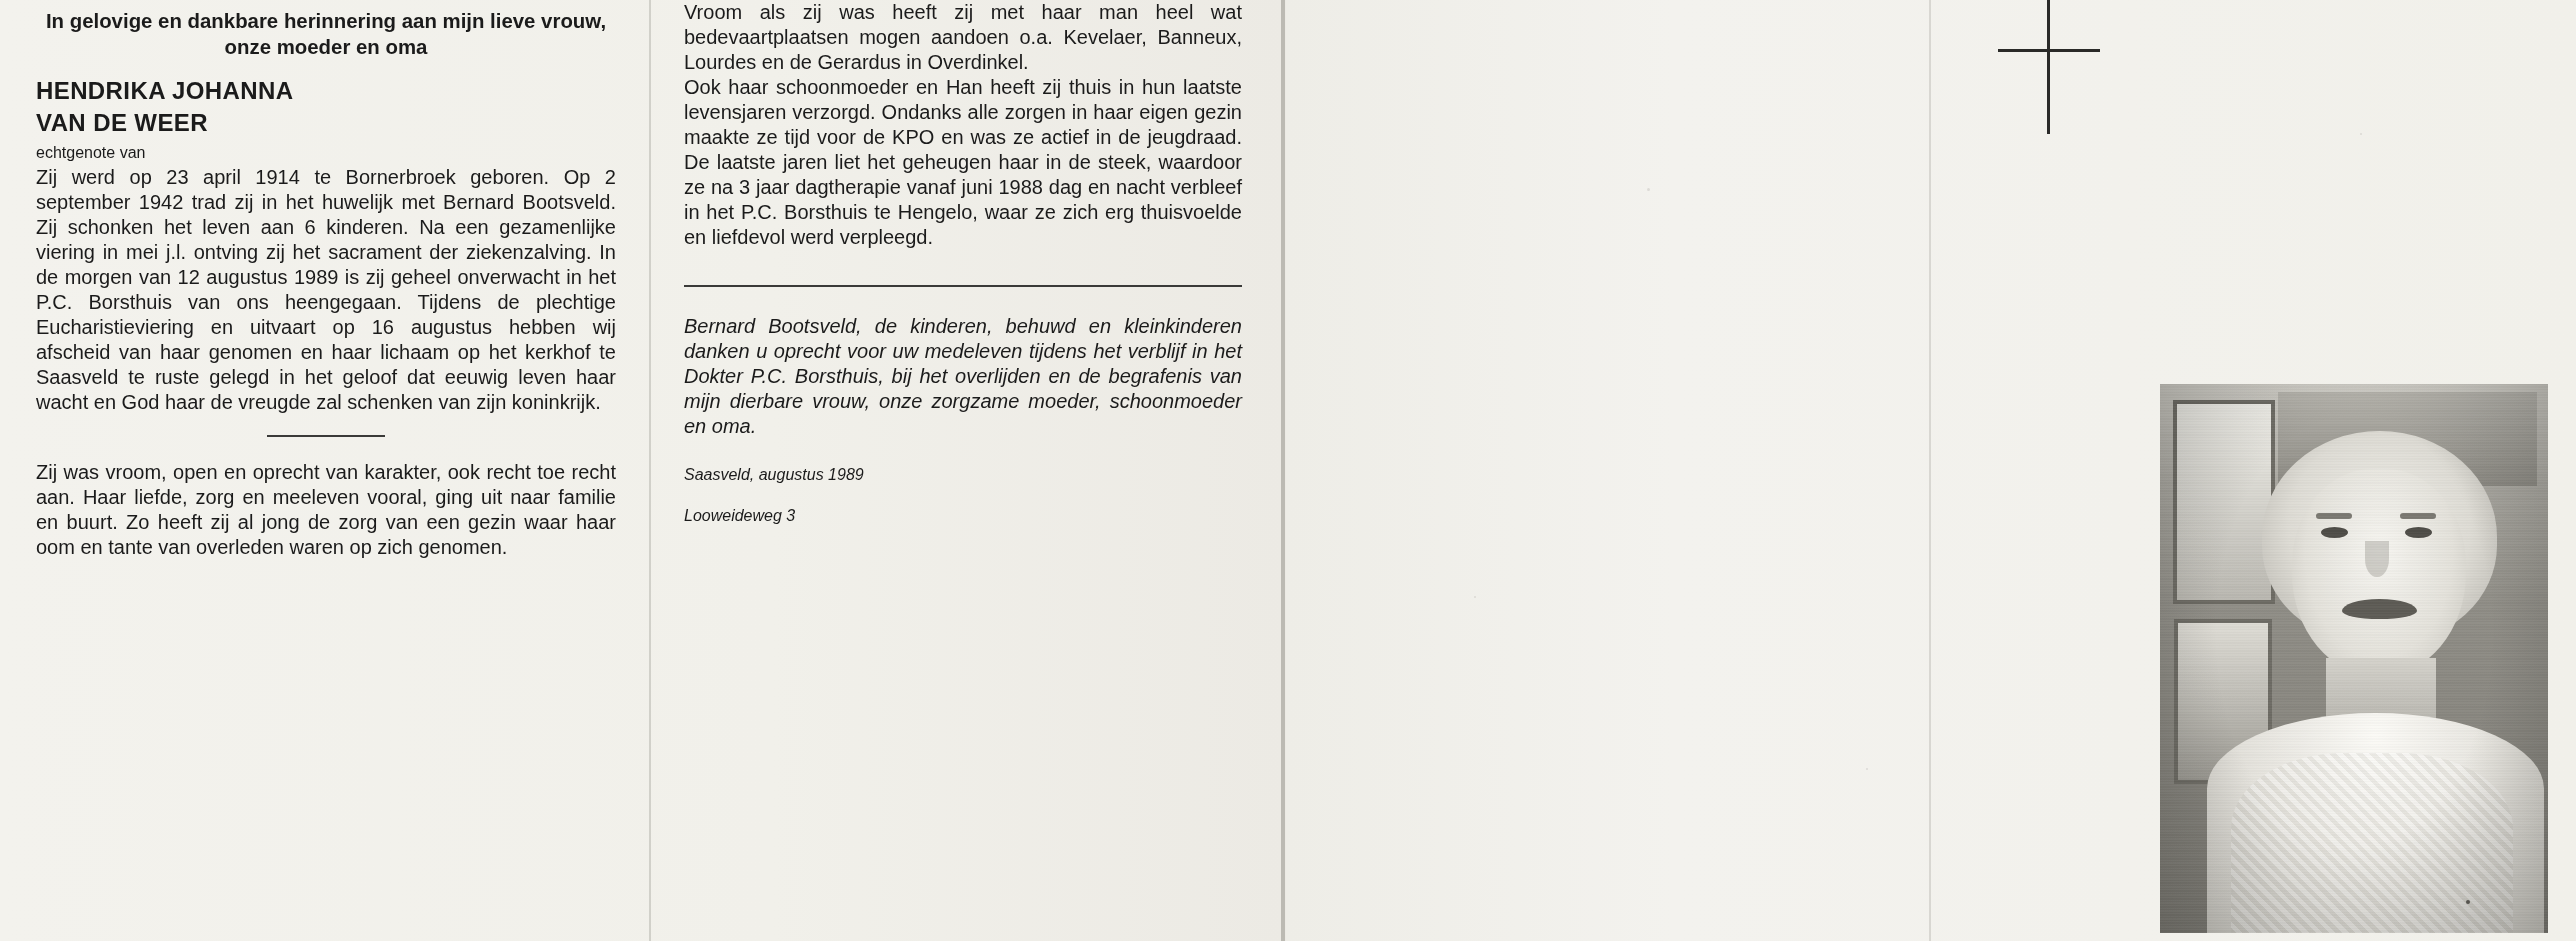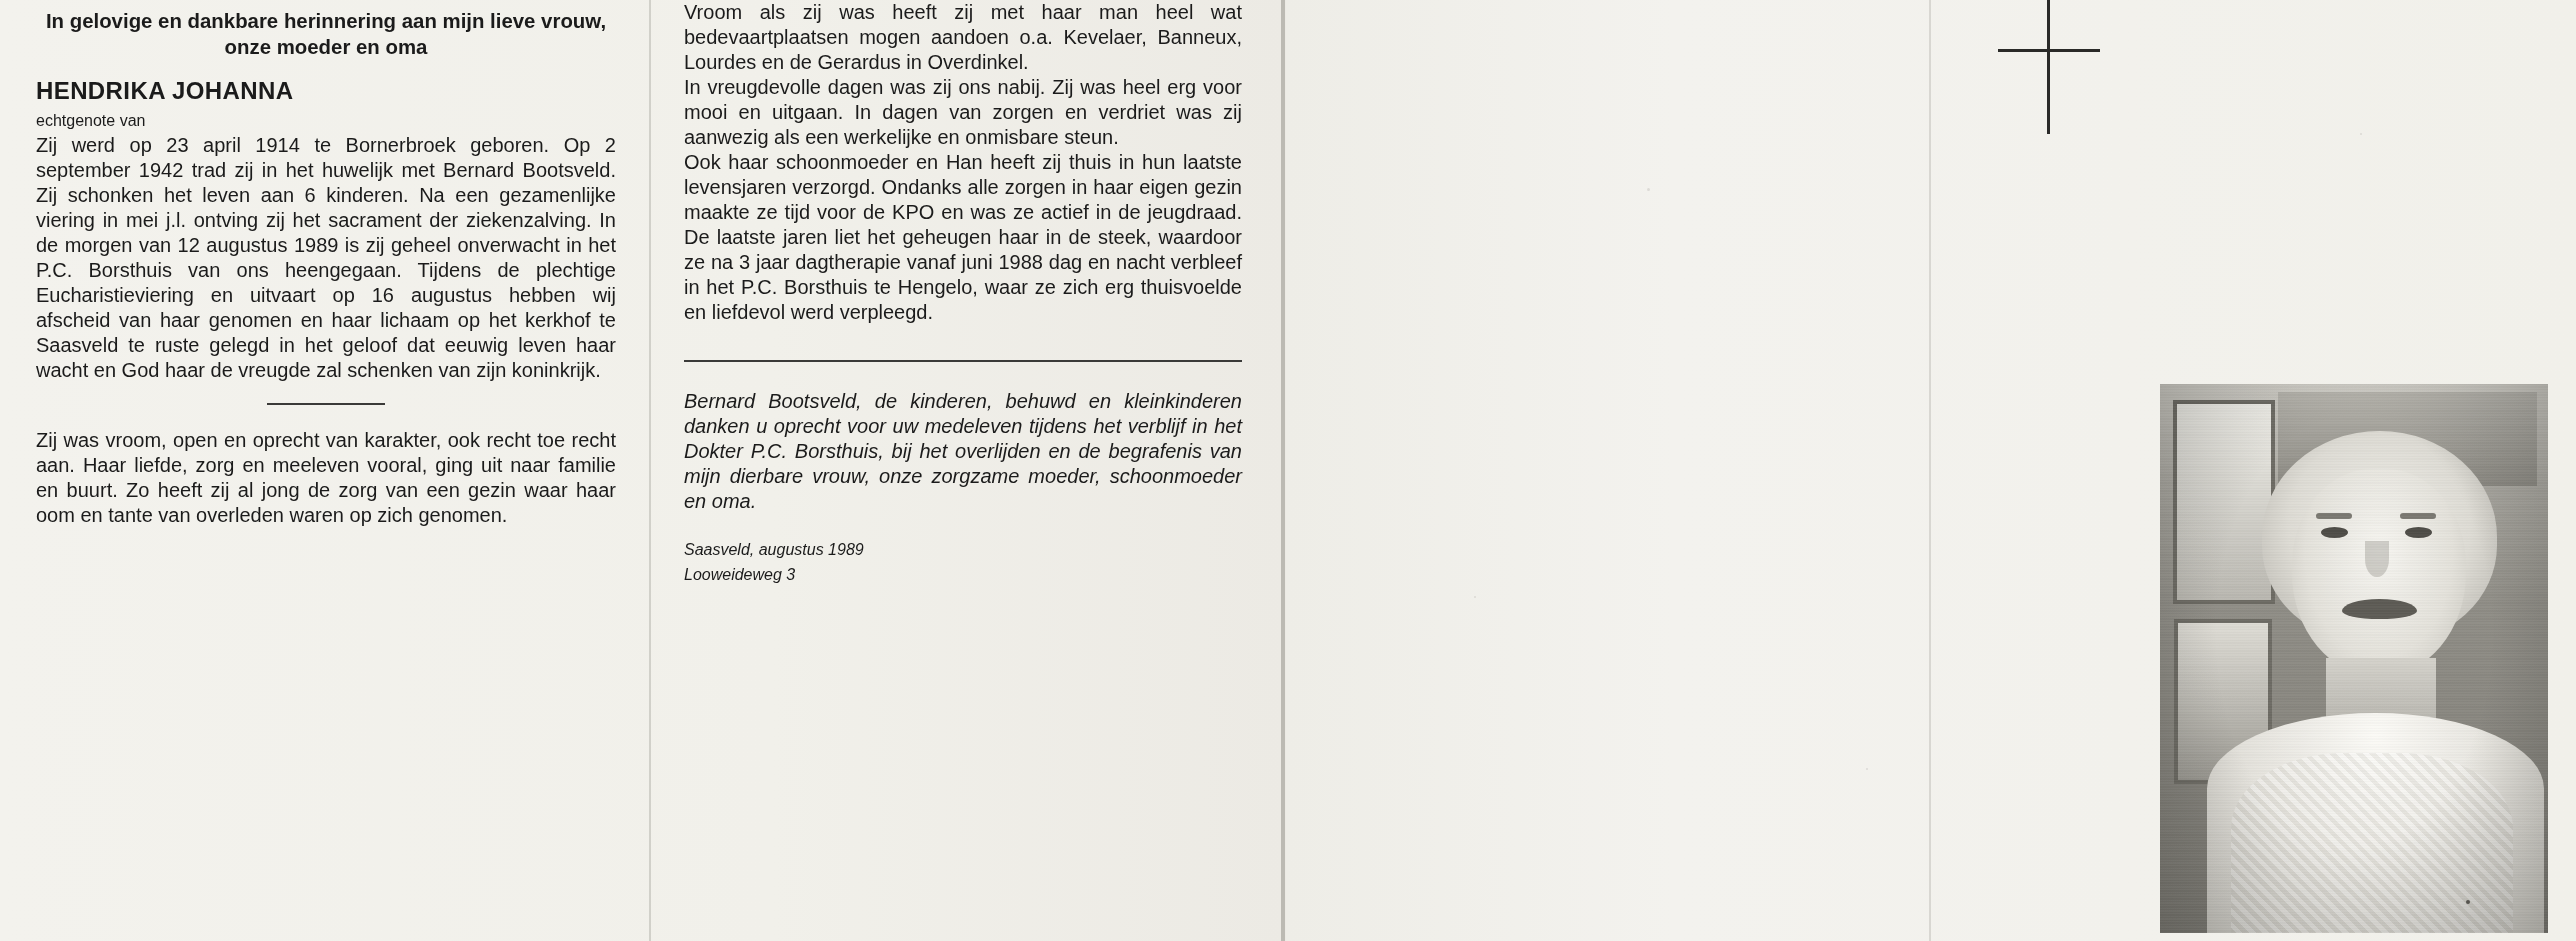--- a/index.html
+++ b/index.html
@@ -244,34 +244,34 @@
   <div class="fold" id="fold-c"></div>
 
   <div class="speckle" style="left:1647px;top:188px;width:3.1px;height:3.1px;"></div>
   <div class="speckle" style="left:1474px;top:596px;width:2.4px;height:2.4px;"></div>
   <div class="speckle" style="left:1866px;top:768px;width:2.4px;height:2.4px;"></div>
   <div class="speckle" style="left:2360px;top:133px;width:2.4px;height:2.4px;"></div>
 
   <div class="col" id="col-1">
     <div class="dedication">In gelovige en dankbare herinnering aan mijn lieve vrouw, onze moeder en oma</div>
     <div class="name">HENDRIKA JOHANNA</div>
+    <div class="name">VAN DE WEER</div>
     <div class="spouse-lead">echtgenote van</div>
     <p class="para">Zij werd op 23 april 1914 te Bornerbroek geboren. Op 2 september 1942 trad zij in het huwelijk met Bernard Bootsveld. Zij schonken het leven aan 6 kinderen. Na een gezamenlijke viering in mei j.l. ontving zij het sacrament der ziekenzalving. In de morgen van 12 augustus 1989 is zij geheel onverwacht in het P.C. Borsthuis van ons heengegaan. Tijdens de plechtige Eucharistieviering en uitvaart op 16 augustus hebben wij afscheid van haar genomen en haar lichaam op het kerkhof te Saasveld te ruste gelegd in het geloof dat eeuwig leven haar wacht en God haar de vreugde zal schenken van zijn koninkrijk.</p>
     <div class="rule-short"></div>
     <p class="para">Zij was vroom, open en oprecht van karakter, ook recht toe recht aan. Haar liefde, zorg en meeleven vooral, ging uit naar familie en buurt. Zo heeft zij al jong de zorg van een gezin waar haar oom en tante van overleden waren op zich genomen.</p>
   </div>
 
   <div class="col" id="col-2">
     <p class="para">Vroom als zij was heeft zij met haar man heel wat bedevaartplaatsen mogen aandoen o.a. Kevelaer, Banneux, Lourdes en de Gerardus in Overdinkel.</p>
-    <p class="para">In vreugdevolle dagen was zij ons nabij. Zij was heel erg voor mooi en uitgaan. In dagen van zorgen en verdriet was zij aanwezig als een werkelijke en onmisbare steun.</p>
     <p class="para">Ook haar schoonmoeder en Han heeft zij thuis in hun laatste levensjaren verzorgd. Ondanks alle zorgen in haar eigen gezin maakte ze tijd voor de KPO en was ze actief in de jeugdraad. De laatste jaren liet het geheugen haar in de steek, waardoor ze na 3 jaar dagtherapie vanaf juni 1988 dag en nacht verbleef in het P.C. Borsthuis te Hengelo, waar ze zich erg thuisvoelde en liefdevol werd verpleegd.</p>
     <div class="rule-long"></div>
     <p class="thanks">Bernard Bootsveld, de kinderen, behuwd en kleinkinderen danken u oprecht voor uw medeleven tijdens het verblijf in het Dokter P.C. Borsthuis, bij het overlijden en de begrafenis van mijn dierbare vrouw, onze zorgzame moeder, schoonmoeder en oma.</p>
     <div class="place">Saasveld, augustus 1989</div>
-    <div class="place" style="margin-top:0">Looweideweg 3</div>
+    <div class="place" style="margin-top:16px">Looweideweg 3</div>
   </div>
 
   <div id="cross">
     <div class="v"></div>
     <div class="h"></div>
   </div>
 
   <div id="photo">
     <div class="bg"></div>
     <div class="shelf"></div>

